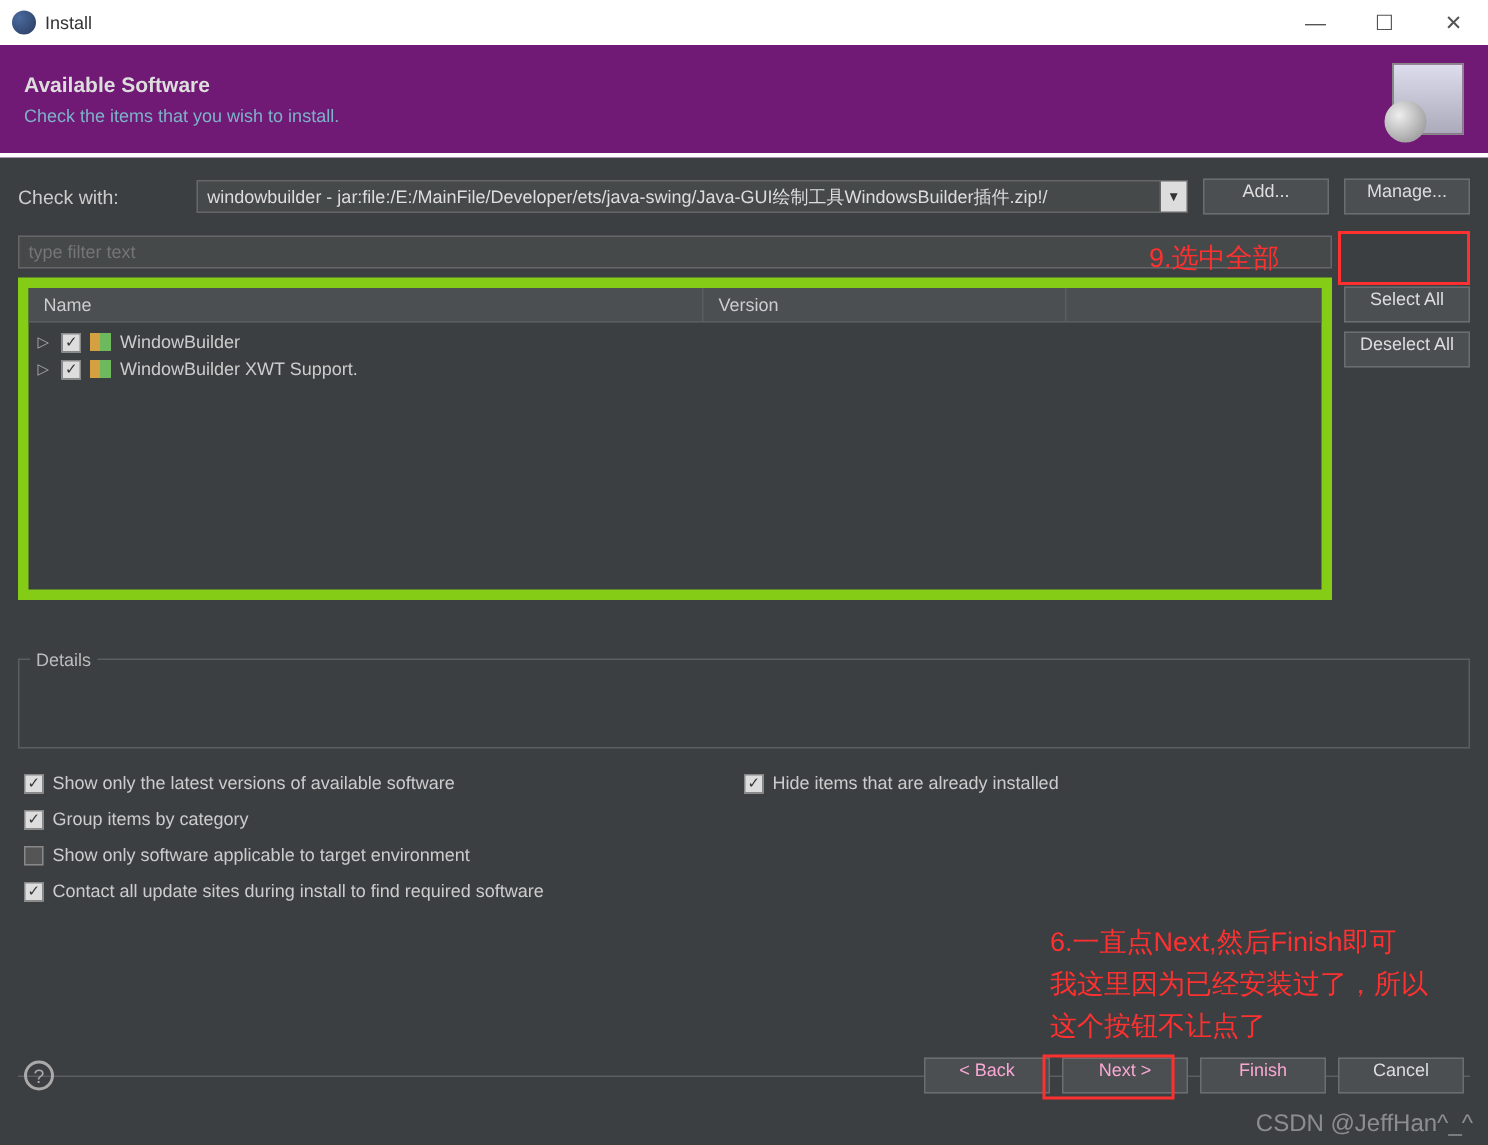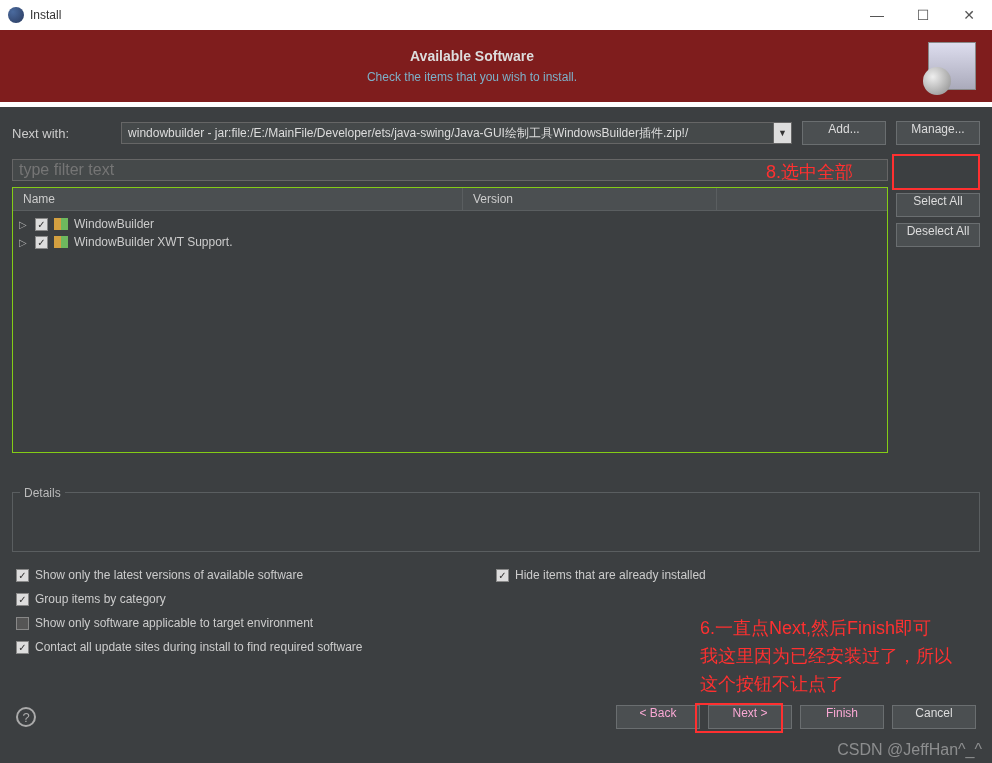--- a/index.html
+++ b/index.html
@@ -2,37 +2,37 @@
 <html><head>
 <meta charset="utf-8">
 <style>
 * { box-sizing: border-box; margin: 0; padding: 0; }
 body { width: 992px; height: 763px; background: #3c3f41; font-family: "Segoe UI", Arial, sans-serif; font-size: 13px; color: #bbbbbb; position: relative; overflow: hidden; }
 .titlebar { height: 30px; background: #ffffff; display: flex; align-items: center; padding: 0 0 0 8px; color: #333; }
 .titlebar-icon { width: 16px; height: 16px; margin-right: 6px; background: radial-gradient(circle at 30% 30%, #4a6a9e, #2a3a5e); border-radius: 50%; }
 .titlebar-title { flex: 1; font-size: 12px; }
 .titlebar-btns { display: flex; }
 .titlebar-btn { width: 46px; height: 30px; display: flex; align-items: center; justify-content: center; color: #555; font-size: 14px; }
-.header { background: #7f1d1d; padding: 12px 16px; display: flex; align-items: center; min-height: 70px; border-bottom: 5px solid #ffffff; text-align: center; }
+.header { background: #701a75; padding: 12px 16px; display: flex; align-items: center; min-height: 70px; border-bottom: 3px solid #ffffff; }
 .header-text { flex: 1; }
 .header-title { font-weight: bold; color: #ddd; font-size: 14px; margin-bottom: 6px; }
 .header-sub { color: #7db1c9; font-size: 12px; }
 .header-icon { width: 48px; height: 48px; background: linear-gradient(#dde, #aab); border: 1px solid #888; position: relative; }
 .header-icon::after { content: ""; position: absolute; bottom: -6px; left: -6px; width: 28px; height: 28px; border-radius: 50%; background: radial-gradient(circle at 35% 35%, #eee, #888); }
 .workrow { display: flex; align-items: center; padding: 14px 12px 8px 12px; gap: 10px; }
 .workrow label { color: #ccc; white-space: nowrap; }
 .combo { flex: 1; display: flex; }
 .combo input { flex: 1; height: 22px; background: #45494a; border: 1px solid #666; color: #ddd; padding: 2px 6px; font-size: 12px; margin-left: 42px; }
 .combo-btn { width: 18px; height: 22px; background: #ddd; border: 1px solid #666; border-left: none; display: flex; align-items: center; justify-content: center; color: #333; font-size: 9px; }
 .btn { height: 24px; min-width: 84px; background: #4b4f51; border: 1px solid #6a6e70; color: #ddd; font-size: 12px; display: inline-flex; align-items: flex-start; justify-content: center; cursor: pointer; }
 .btn.disabled { color: #f9a8d4; }
 .content { display: flex; padding: 6px 12px 0 12px; gap: 8px; }
 .tree-wrap { flex: 1; display: flex; flex-direction: column; }
-.filter { height: 22px; background: #45494a; border: 1px solid #666; color: #888; padding: 2px 6px; font-size: 16px; margin-bottom: 6px; }
-.tree { border: 1px solid #84cc16; height: 266px; background: #3c3f41; overflow: hidden; }
+.filter { height: 22px; background: #45494a; border: 1px solid #666; color: #888; padding: 2px 6px; font-size: 12px; margin-bottom: 6px; }
+.tree { border: 7px solid #84cc16; height: 215px; background: #3c3f41; overflow: hidden; }
 .tree-head { display: flex; background: #4b4f51; border-bottom: 1px solid #5a5e60; }
 .th { padding: 4px 10px; color: #ccc; font-size: 12px; border-right: 1px solid #5a5e60; }
 .th.name { width: 450px; }
 .th.ver { flex: 1; }
 .tree-body { padding: 4px 0; }
 .tree-row { display: flex; align-items: center; padding: 2px 6px; gap: 6px; color: #ccc; font-size: 12px; }
 .expand { color: #aaa; width: 10px; font-size: 10px; }
 .chk { width: 13px; height: 13px; background: #ddd; border: 1px solid #888; display: inline-flex; align-items: center; justify-content: center; font-size: 10px; color: #333; }
 .feat-icon { width: 14px; height: 12px; background: linear-gradient(90deg, #d4a040 50%, #6eb85e 50%); }
 .sidebtns { display: flex; flex-direction: column; gap: 6px; width: 84px; }
@@ -66,21 +66,21 @@
 
 <div class="header">
   <div class="header-text">
     <div class="header-title">Available Software</div>
     <div class="header-sub">Check the items that you wish to install.</div>
   </div>
   <div class="header-icon"></div>
 </div>
 
 <div class="workrow">
-  <label>Next with:</label>
+  <label>Check with:</label>
   <div class="combo">
     <input type="text" value="windowbuilder - jar:file:/E:/MainFile/Developer/ets/java-swing/Java-GUI绘制工具WindowsBuilder插件.zip!/" style="">
     <div class="combo-btn">▼</div>
   </div>
   <button class="btn">
       <span>Add...</span>
     </button>
   <button class="btn">
       <span>Manage...</span>
     </button>
@@ -167,19 +167,19 @@
     </button>
   <button class="btn disabled">
       <span>Finish</span>
     </button>
   <button class="btn">
       <span>Cancel</span>
     </button>
 </div>
 
 <div class="redbox" style="left:892px; top:154px; width:88px; height:36px;"></div>
-<div class="annot" style="left:766px; top:160px;">8.选中全部</div>
+<div class="annot" style="left:766px; top:160px;">9.选中全部</div>
 <div class="redbox" style="left:695px; top:703px; width:88px; height:30px;"></div>
 <div class="annot" style="left:700px; top:616px;">6.一直点Next,然后Finish即可</div>
 <div class="annot" style="left:700px; top:644px;">我这里因为已经安装过了，所以</div>
 <div class="annot" style="left:700px; top:672px;">这个按钮不让点了</div>
 
 <div class="watermark">CSDN @JeffHan^_^</div>
 
 </body></html>

